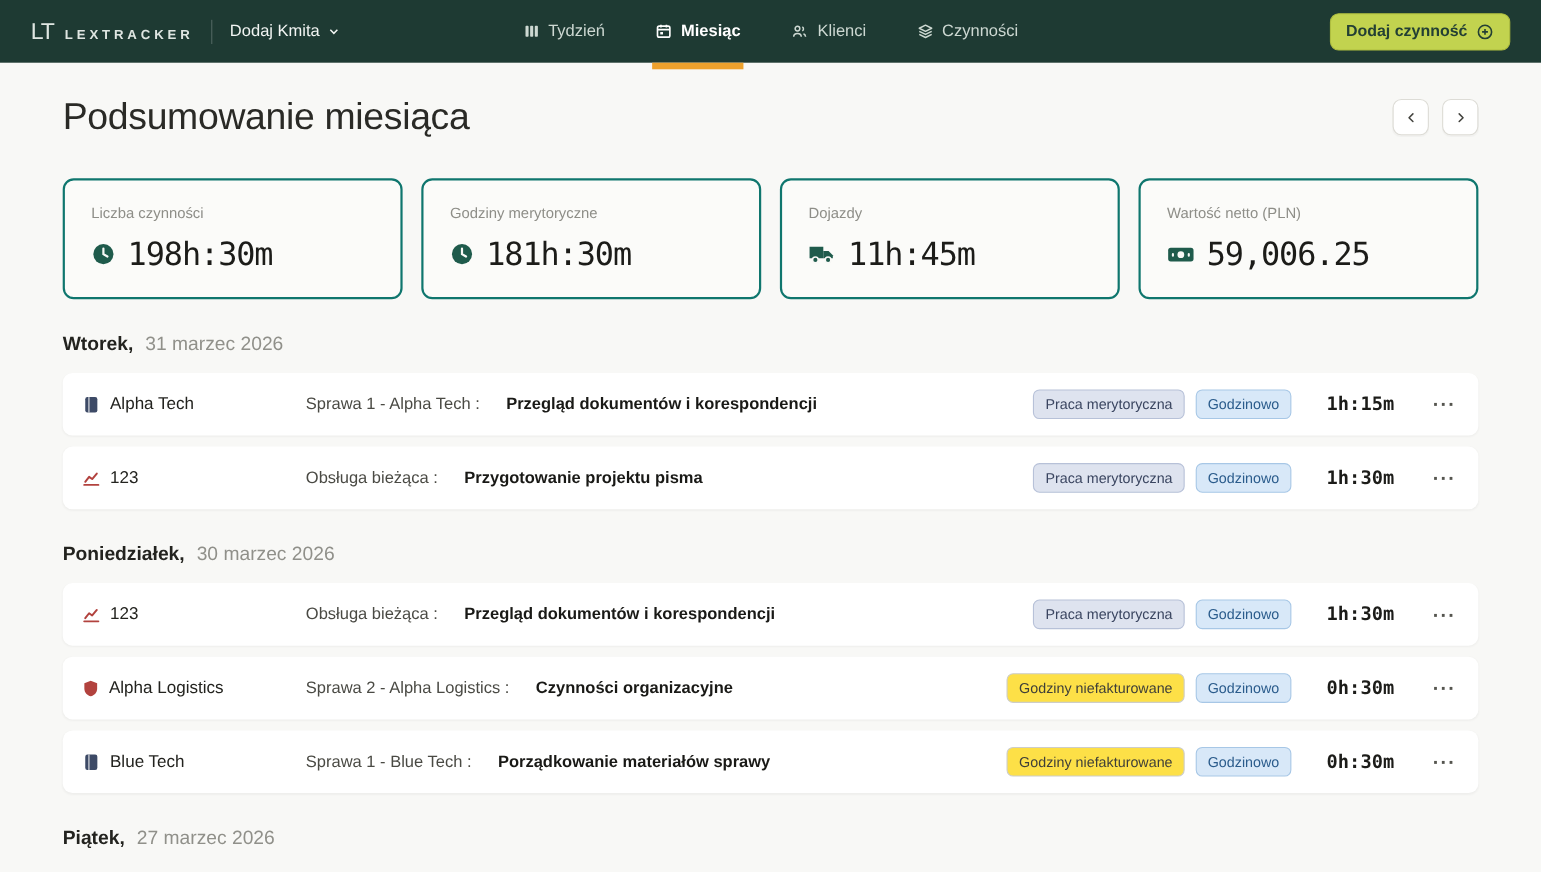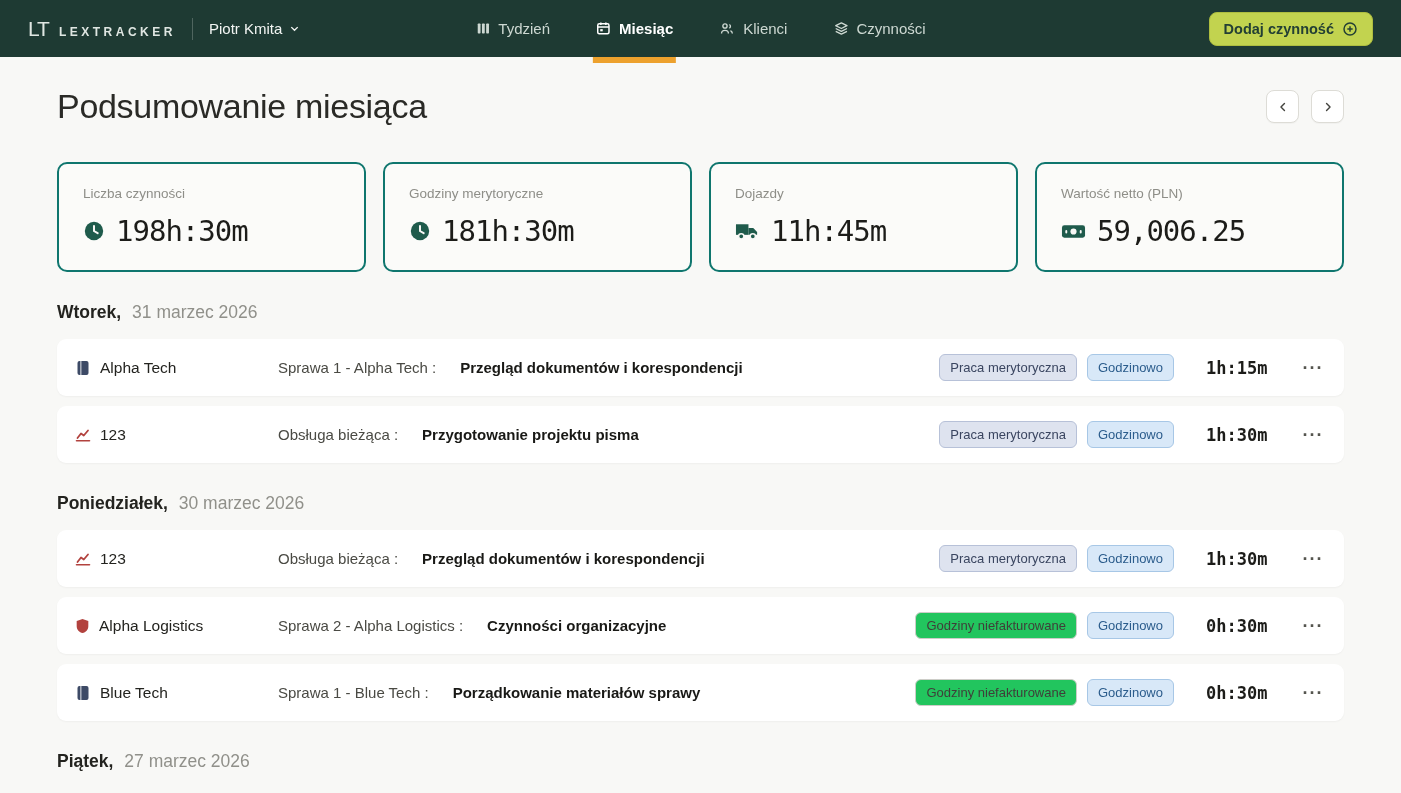--- a/index.html
+++ b/index.html
@@ -57,39 +57,39 @@
   .client { width:203px; flex:none; display:flex; align-items:center; gap:9px;
     font-size:15.5px; font-weight:500; color:#23231f; }
   .desc { flex:1 1 auto; display:flex; align-items:baseline; gap:24px; min-width:0;
     white-space:nowrap; overflow:hidden; }
   .case-label { font-size:15px; color:#4a4a44; }
   .task-label { font-size:15px; font-weight:700; color:#191916; }
   .badges { margin-left:auto; display:flex; gap:10px; flex:none; }
   .badge { font-size:13px; padding:5px 10px; border-radius:6px; border:1px solid; white-space:nowrap; }
   .badge--slate { background:#dee3ef; border-color:#b7c1d8; color:#3a4560; }
   .badge--blue  { background:#d8e8f8; border-color:#a7c7e6; color:#2b5c8c; }
-  .badge--gray  { background:#22c55e; border-color:#cdcdc8; color:#3f3f39; }
+  .badge--gray  { background:#fde047; border-color:#cdcdc8; color:#3f3f39; }
   .time { width:88px; flex:none; margin-left:32px; font-family:"DejaVu Sans Mono", monospace;
     font-size:17px; font-weight:700; color:#1c1c19; }
   .more-btn { flex:none; width:26px; margin-left:6px; background:none; border:none;
     font-size:18px; font-weight:700; letter-spacing:1px; color:#55554f; cursor:pointer;
     line-height:1; }
   .cicon { display:flex; align-items:center; }
 </style>
 </head>
 <body>
 
 <header class="app-header">
   <div class="logo">
     <span class="logo-monogram">LT</span>
     <span class="logo-brand">LEXTRACKER</span>
   </div>
   <span class="head-divider"></span>
   <button class="user-menu">
-    <span>Piotr Kmita</span>
+    <span>Dodaj Kmita</span>
     <span class="cicon">
       <svg width="11" height="11" viewBox="0 0 24 24" fill="none" stroke="currentColor" stroke-width="3">
           <path d="M5 9l7 7 7-7"></path>
         </svg>
     </span>
   </button>
 
   <nav class="main-nav">
     <button class="nav-item">
       <span class="cicon">

